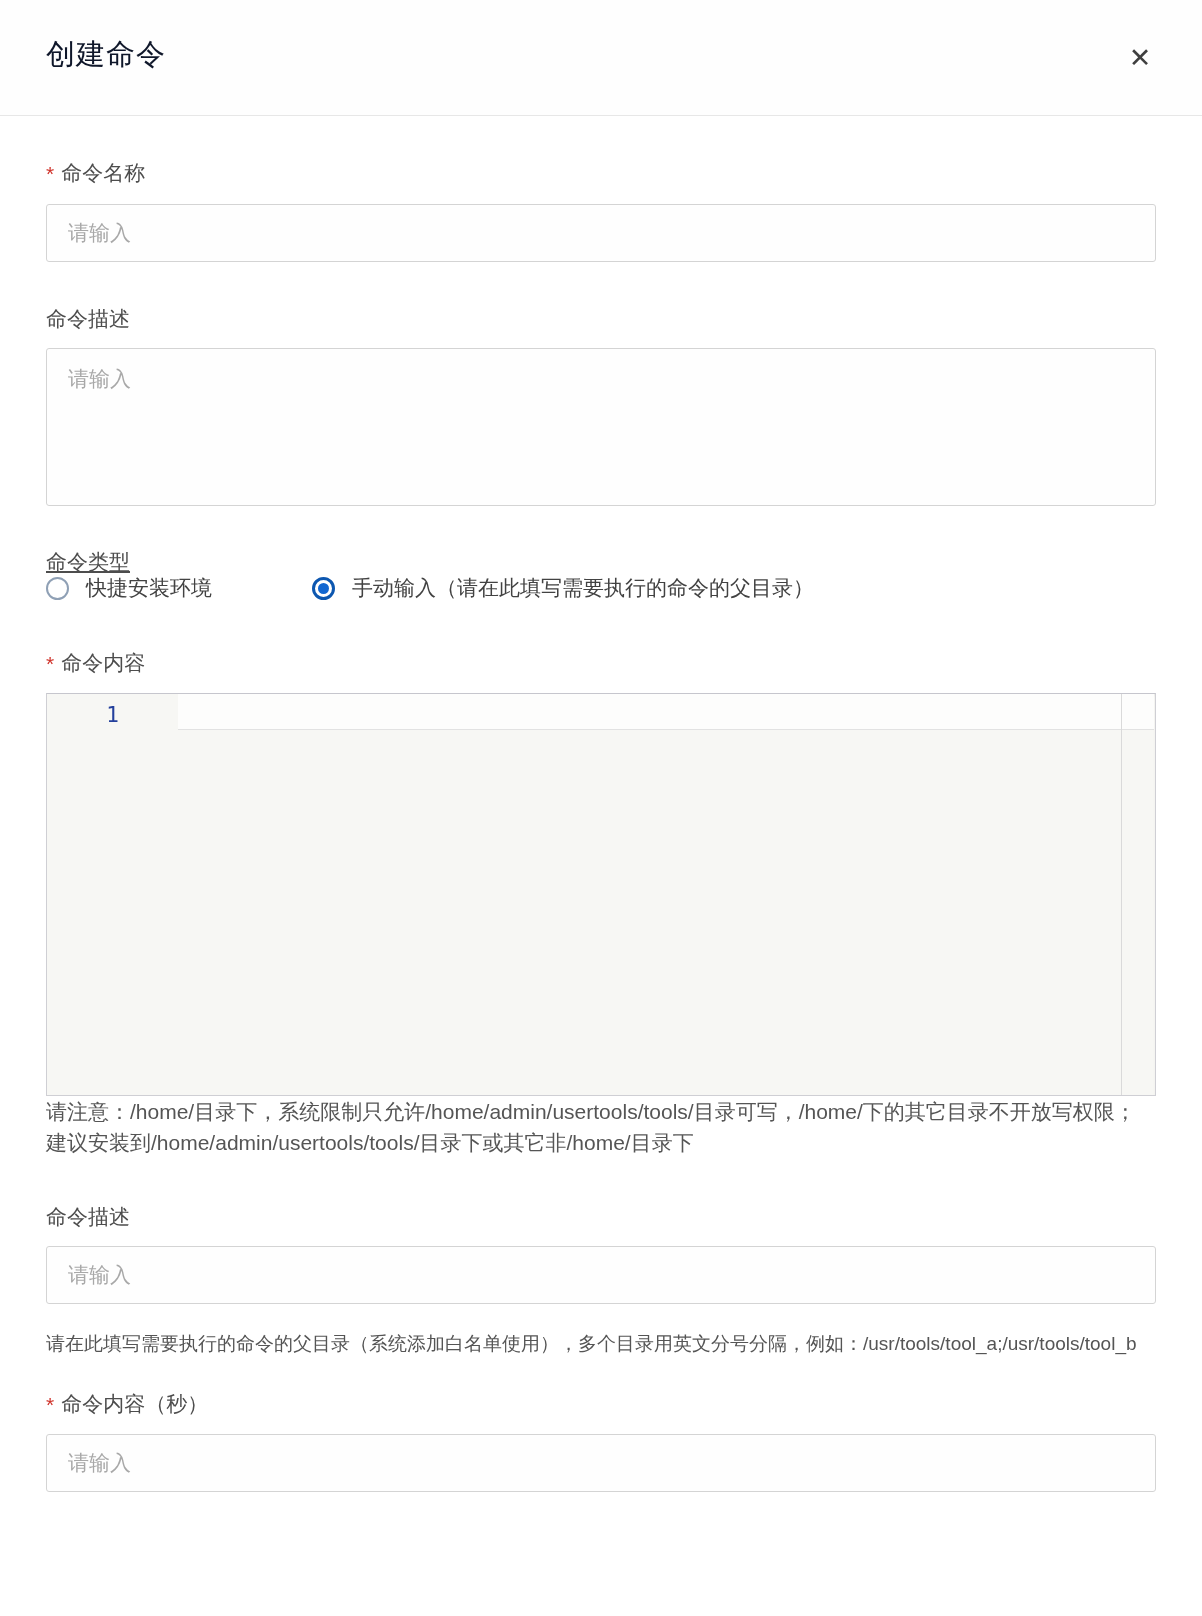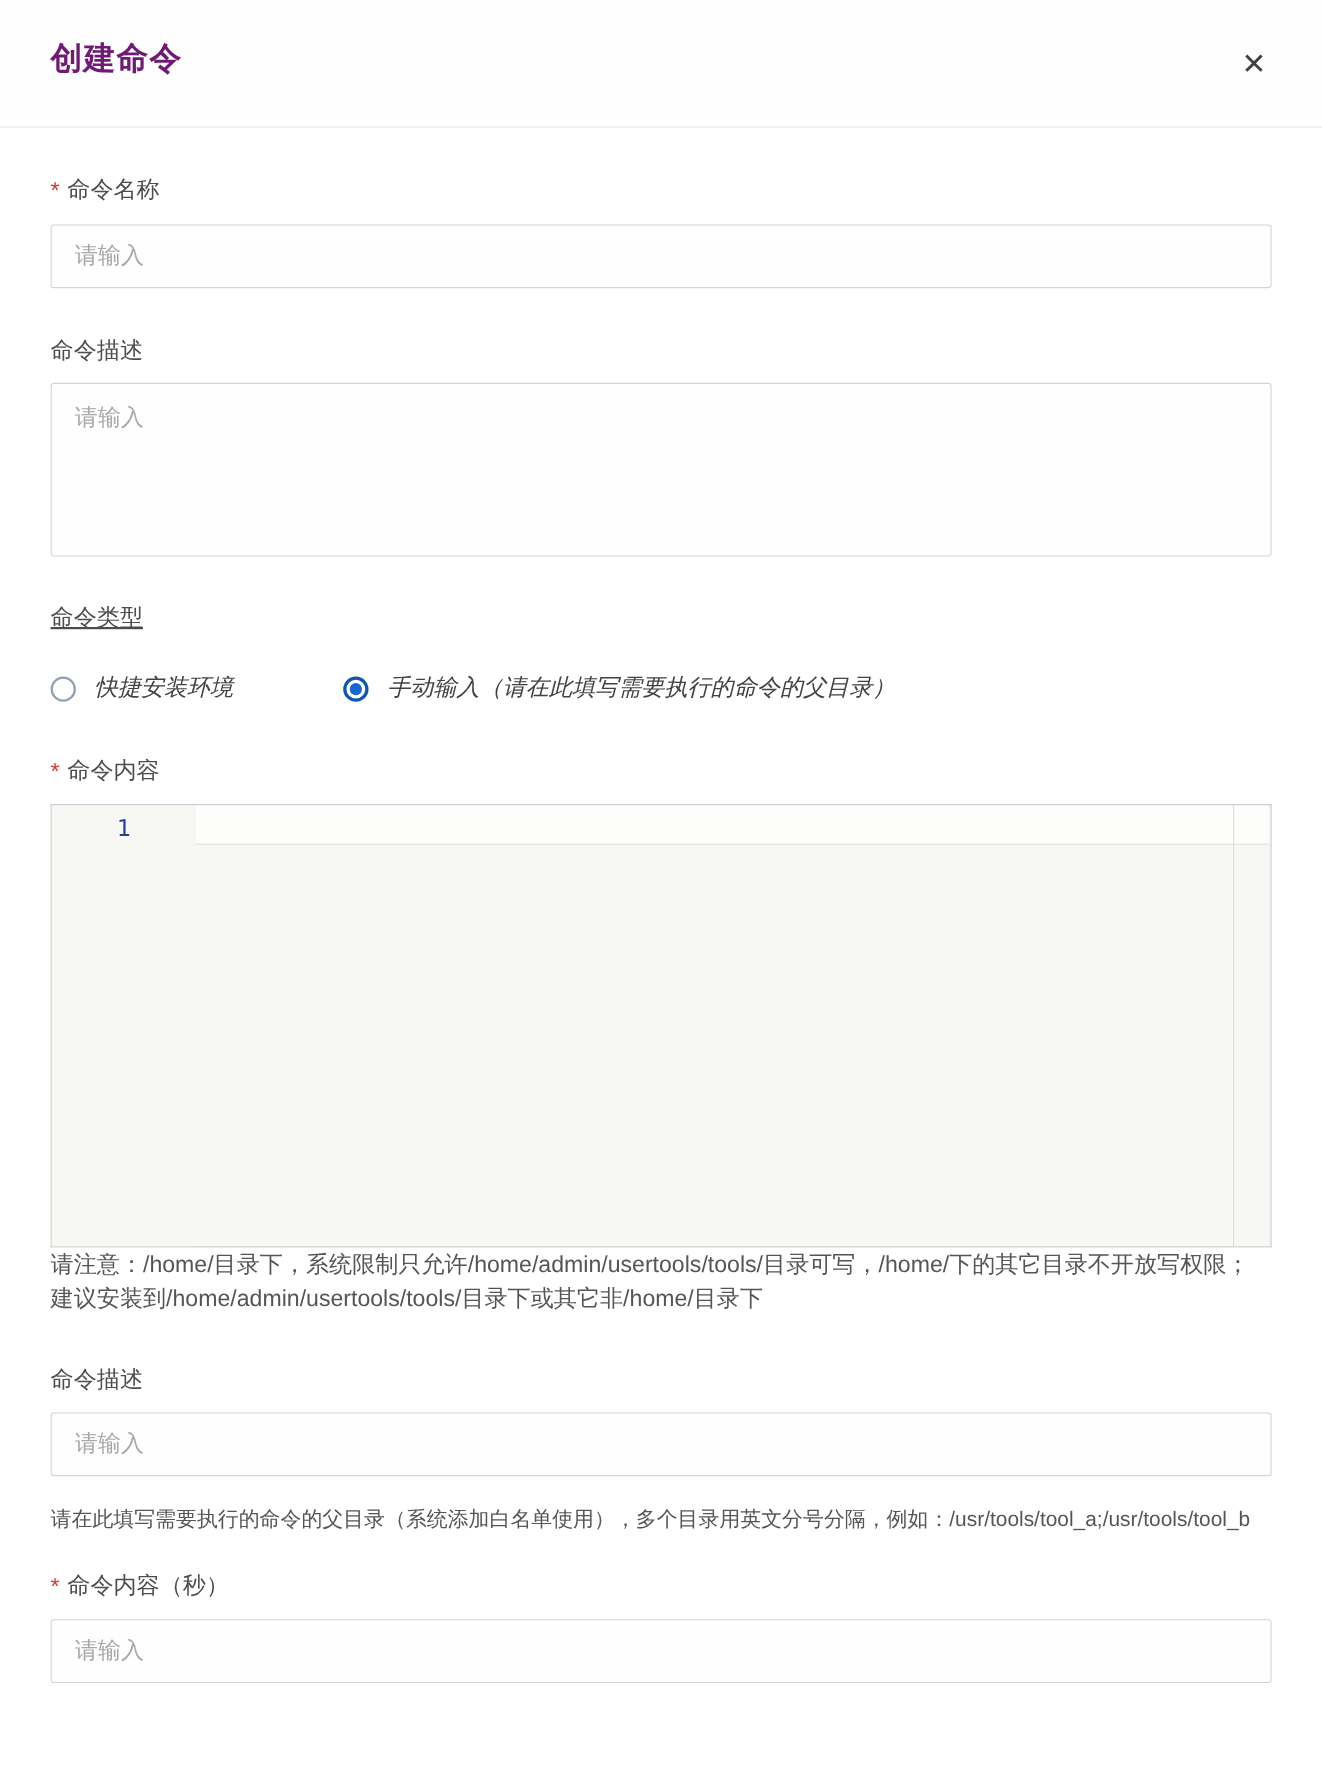--- a/index.html
+++ b/index.html
@@ -31,22 +31,22 @@
     height: 116px;
     border-bottom: 1px solid #e7e7e7;
     background: #fefefe;
   }
   .modal-title {
     position: absolute;
     left: 46px;
     top: 34px;
     font-size: 29px;
     line-height: 40px;
-    font-weight: 700;
-    color: #701a75;
+    font-weight: 400;
+    color: #0f172a;
     letter-spacing: 1px;
   }
   .modal-close {
     position: absolute;
     right: 44px;
     top: 40px;
     width: 36px;
     height: 36px;
     display: flex;
     align-items: center;
@@ -105,24 +105,22 @@
     resize: none;
     outline: none;
   }
   .textarea-input::placeholder { color: #a8a8a8; opacity: 1; }
 
   .mt-desc-label { margin-top: 44px; align-items: flex-end; }
   .mt-type-label { margin-top: 43px; text-decoration: underline; }
 
   
   .radio-row {
-    margin-top: 38px;
     display: flex;
     align-items: flex-start;
-    font-style: italic;
   }
   .radio-option {
     display: flex;
     align-items: center;
     cursor: pointer;
   }
   .radio-option + .radio-option { margin-left: 100px; }
   .radio-circle {
     width: 23px;
     height: 23px;

